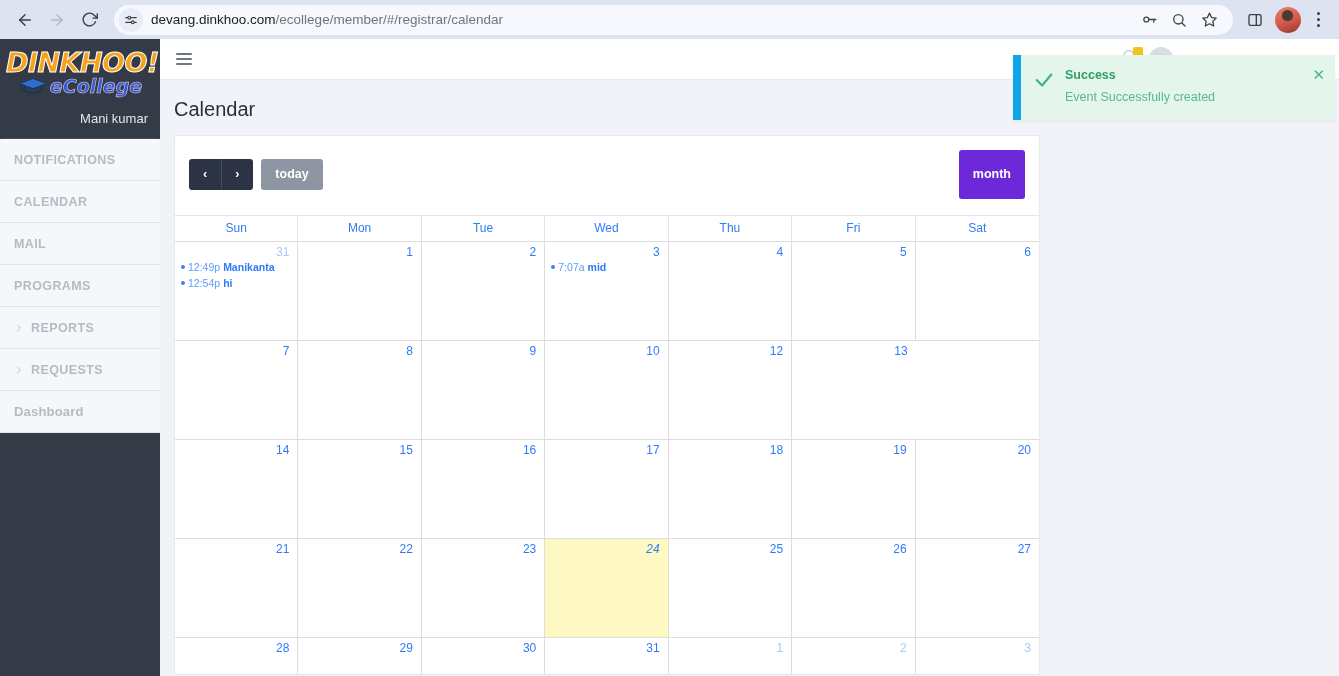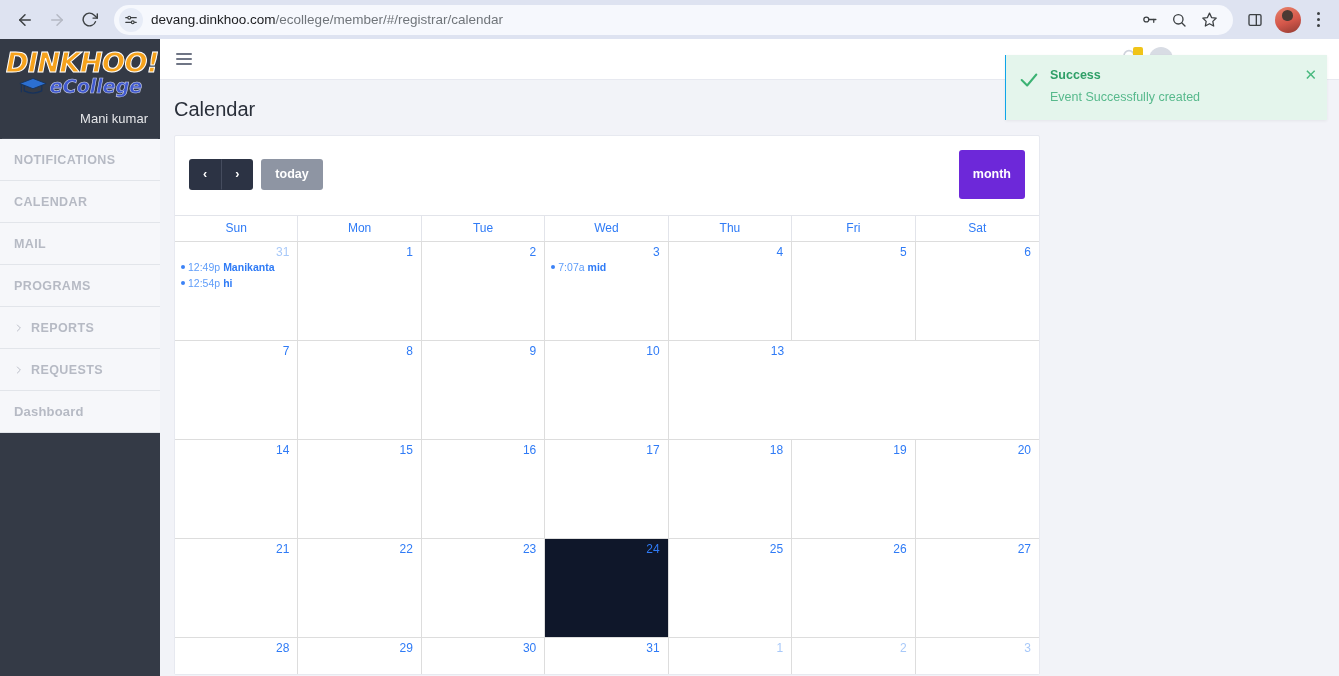--- a/index.html
+++ b/index.html
@@ -291,21 +291,21 @@
   }
   .cal-row:last-child { border-bottom: none; height: 36px; }
   .cal-cell {
     border-right: 1px solid #ddd;
     padding: 3px 5px 0 3px;
     position: relative;
     overflow: hidden;
     background: #fff;
   }
   .cal-cell:last-child { border-right: none; }
-  .cal-cell.today-cell { background: #0f172a; }
+  .cal-cell.today-cell { background: #fef9c3; font-style: italic; }
   .daynum {
     display: block;
     text-align: right;
     font-size: 12px;
     color: #2f7bf6;
     padding-right: 3px;
   }
   .cal-cell.other .daynum { color: #a8c9f9; }
   .event {
     display: flex;
@@ -320,25 +320,25 @@
   .event .dot {
     width: 4px; height: 4px; border-radius: 50%;
     background: #3c82f6; flex: none;
   }
   .event .etime { color: #5f9df9; font-weight: normal; }
   .event .etitle { color: #2f7bf6; font-weight: bold; }
 
   
   #toast {
     position: absolute;
-    right: 12px;
+    right: 4px;
     top: 16px;
     width: 322px;
     background: #e4f5ec;
-    border-left: 1px solid #0ea5e9;
+    border-left: 8px solid #0ea5e9;
     display: flex;
     align-items: flex-start;
     padding: 12px 10px 14px 12px;
     box-shadow: 0 1px 3px rgba(0,0,0,.06);
     z-index: 20;
   }
   #toast-check { color: #3bb273; flex: none; margin-right: 10px; margin-top: 2px; }
   #toast-body { flex: 1; }
   #toast-title { font-size: 12.5px; font-weight: bold; color: #2f9f67; line-height: 1.3; }
   #toast-msg { font-size: 12.5px; color: #57b98c; margin-top: 6px; line-height: 1.3; }
@@ -553,20 +553,23 @@
             <div class="cal-cell">
               <span class="daynum">8</span>
             </div>
             <div class="cal-cell">
               <span class="daynum">9</span>
             </div>
             <div class="cal-cell">
               <span class="daynum">10</span>
             </div>
             <div class="cal-cell">
+              <span class="daynum">12</span>
+            </div>
+            <div class="cal-cell">
               <span class="daynum">13</span>
             </div>
           </div>
           <div class="cal-row">
             <div class="cal-cell">
               <span class="daynum">14</span>
             </div>
             <div class="cal-cell">
               <span class="daynum">15</span>
             </div>

